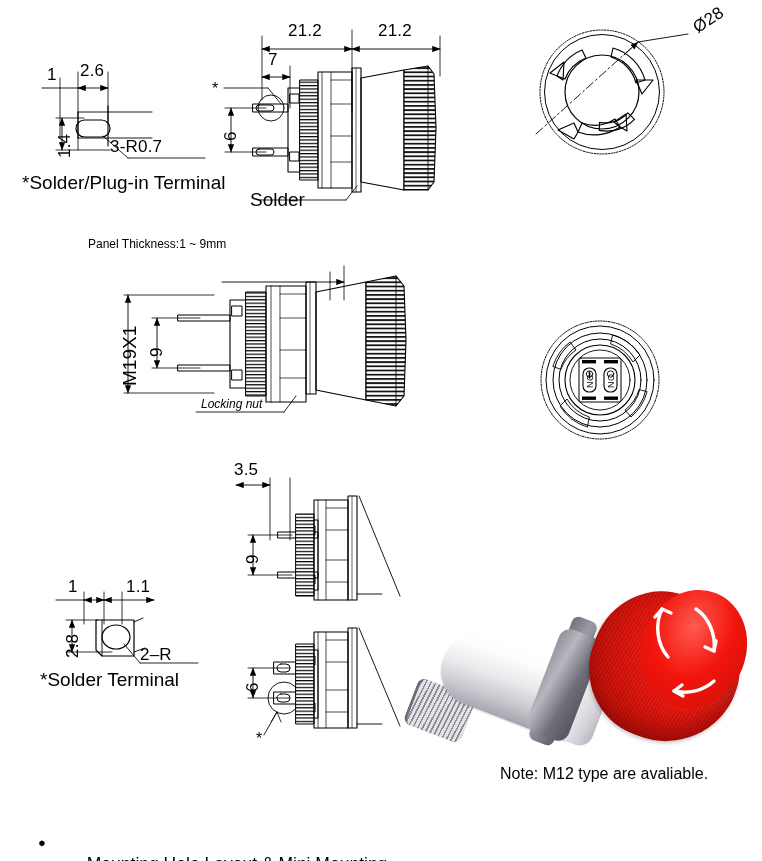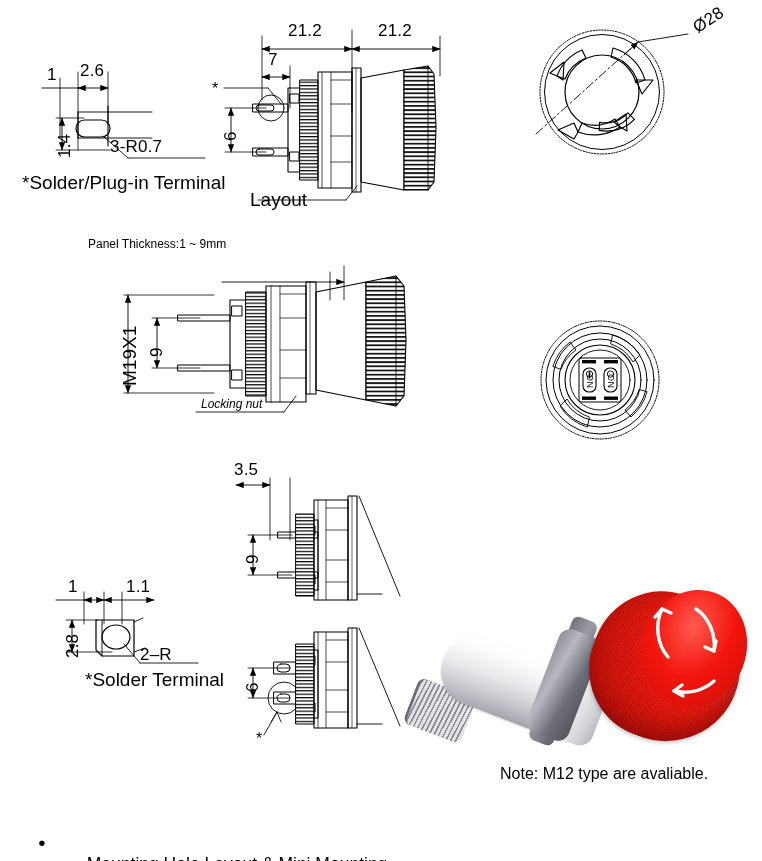--- a/index.html
+++ b/index.html
@@ -369,21 +369,21 @@
   <div class="txt dim" style="left:80px;top:62px;">2.6</div>
   <div class="txt dim rot90" style="left:56px;top:158px;">1.4</div>
   <div class="txt dim" style="left:110px;top:138px;">3-R0.7</div>
   <div class="txt lbl" style="left:22px;top:173px;">*Solder/Plug-in Terminal</div>
 
   <div class="txt dim" style="left:288px;top:22px;">21.2</div>
   <div class="txt dim" style="left:378px;top:22px;">21.2</div>
   <div class="txt dim" style="left:268px;top:51px;">7</div>
   <div class="txt dim rot90" style="left:222px;top:141px;">6</div>
   <div class="txt star" style="left:212px;top:80px;">*</div>
-  <div class="txt lbl" style="left:250px;top:190px;">Layout</div>
+  <div class="txt lbl" style="left:250px;top:190px;">Solder</div>
 
   <div class="txt dim" style="left:690px;top:22px;transform:rotate(-34deg);transform-origin:0 0;">Ø28</div>
 
   <div class="txt lbl-b" style="left:88px;top:238px;">Panel Thickness:1 ~ 9mm</div>
   <div class="txt lbl rot90" style="left:120px;top:386px;">M19X1</div>
   <div class="txt dim rot90" style="left:148px;top:357px;">9</div>
   <div class="txt lbl-b" style="left:201px;top:398px;font-style:italic;">Locking nut</div>
 
   <div class="txt" style="left:586px;top:388px;font-size:9px;transform:rotate(-90deg);transform-origin:0 0;letter-spacing:.5px;">NC</div>
   <div class="txt" style="left:607px;top:388px;font-size:9px;transform:rotate(-90deg);transform-origin:0 0;letter-spacing:.5px;">NO</div>
@@ -391,21 +391,21 @@
   <div class="txt dim" style="left:234px;top:461px;">3.5</div>
   <div class="txt dim rot90" style="left:244px;top:564px;">9</div>
 
   <div class="txt dim rot90" style="left:244px;top:692px;">6</div>
   <div class="txt star" style="left:256px;top:730px;">*</div>
 
   <div class="txt dim" style="left:68px;top:578px;">1</div>
   <div class="txt dim" style="left:126px;top:578px;">1.1</div>
   <div class="txt dim rot90" style="left:64px;top:658px;">2.8</div>
   <div class="txt dim" style="left:140px;top:646px;">2–R</div>
-  <div class="txt lbl" style="left:40px;top:670px;margin-left:45px;">*Solder Terminal</div>
+  <div class="txt lbl" style="left:40px;top:670px;">*Solder Terminal</div>
 
   <div class="photo">
     <div class="thread"></div>
     <div class="barrel"></div>
     <div class="whitering"></div>
     <div class="nut"></div>
     <div class="collar"></div>
     <div class="head"></div>
     <div class="headtop"></div>
     <svg class="arrows" viewBox="0 0 362 185">

